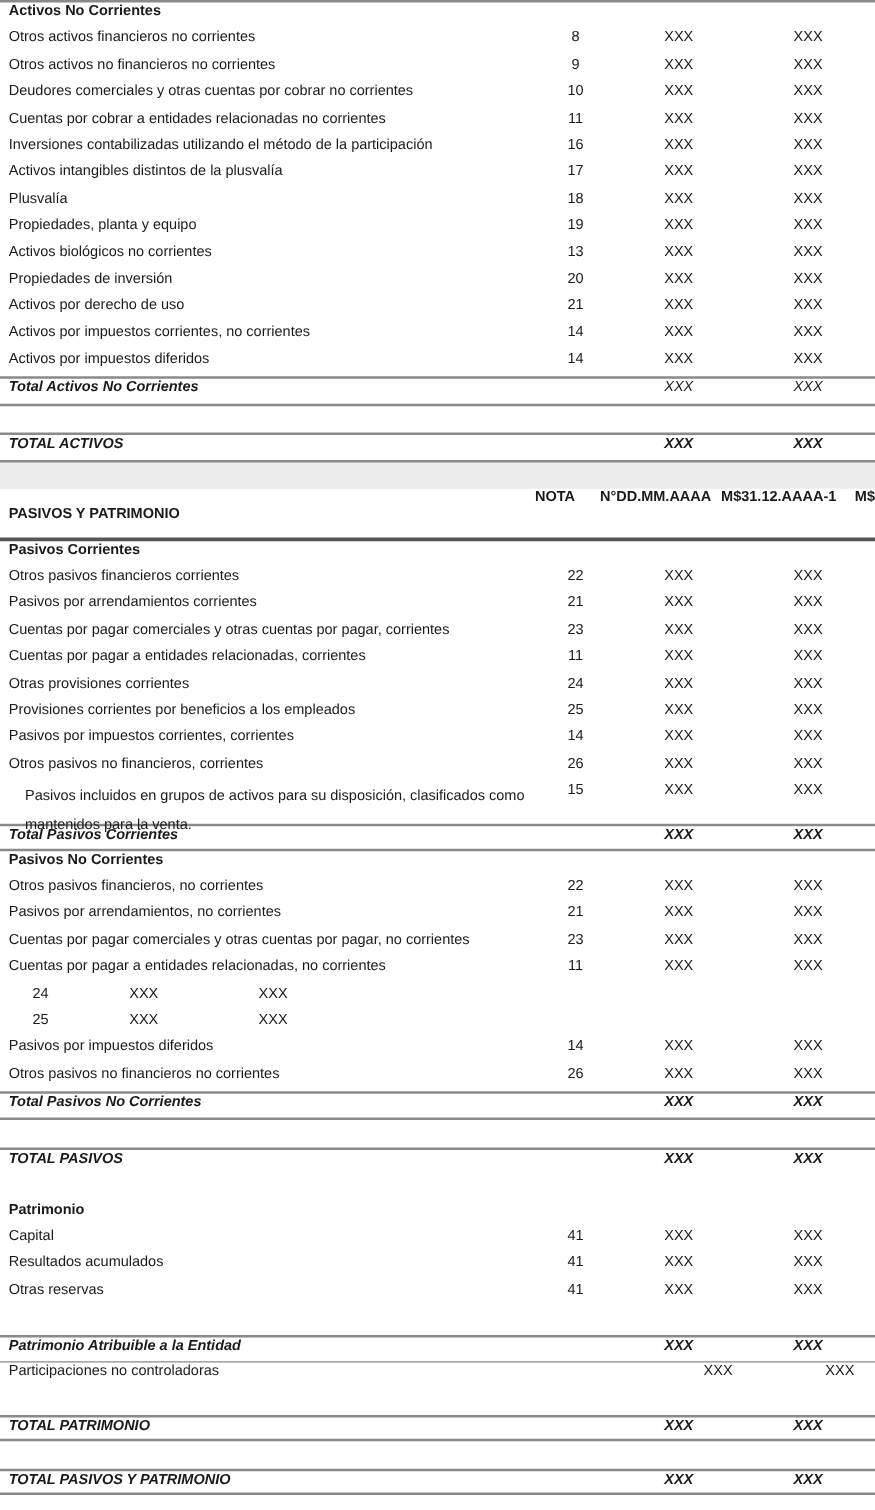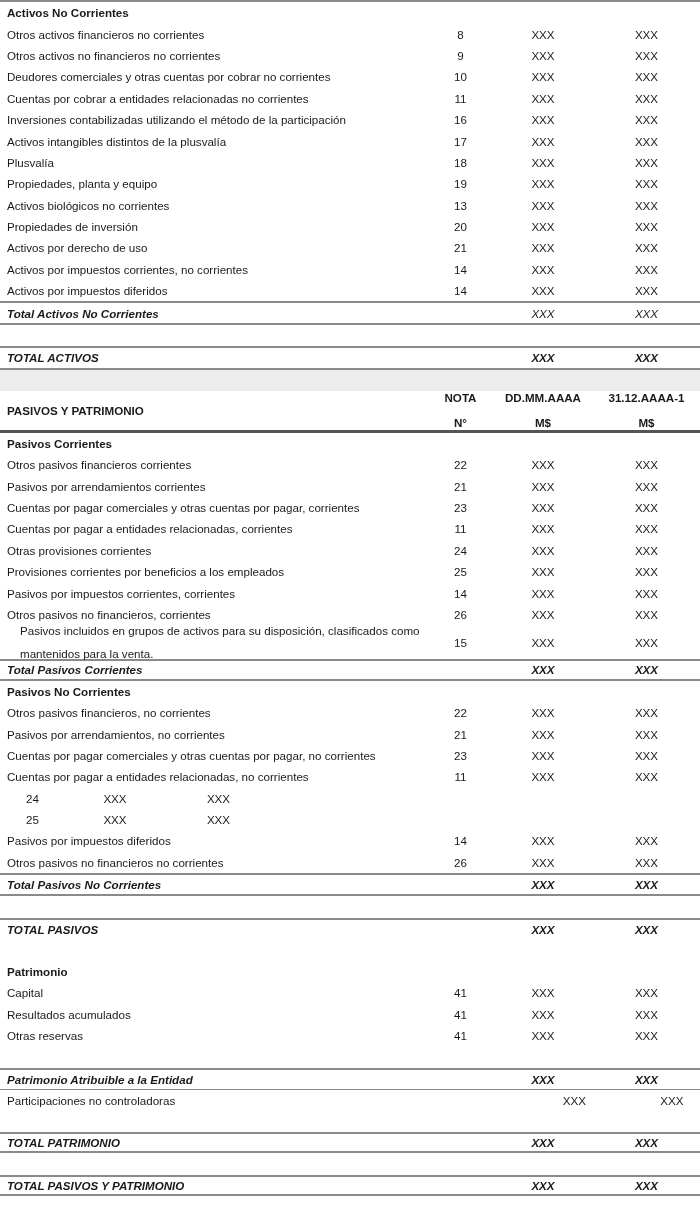--- a/index.html
+++ b/index.html
@@ -3,35 +3,35 @@
 <meta charset="utf-8">
 <style>
   html, body { margin: 0; padding: 0; background: #ffffff; }
   body {
     width: 700px; height: 1208px; overflow: hidden;
     font-family: "Liberation Sans", sans-serif;
     font-size: 11.6px; color: #1a1a1a;
   }
   #sheet { position: relative; width: 700px; border-top: 2px solid #8a8a8a; }
   .row {
-    display: flex; align-items: center; width: 700px; box-sizing: border-box;
+    display: flex; align-items: flex-start; width: 700px; box-sizing: border-box;
     height: 21.4px;
   }
   .c-label { flex: 0 0 auto; width: 428px; padding-left: 7px; box-sizing: border-box; white-space: nowrap; overflow: hidden; }
   .c-note  { width: 65px; text-align: center; }
   .c-v1    { width: 100px; text-align: center; }
   .c-v2    { width: 107px; text-align: center; }
   .bold { font-weight: bold; }
   .bt  { border-top: 2px solid #8a8a8a; font-style: italic; }
   .bt1 { border-top: 1.5px solid #8a8a8a; gap: 43px; }
   .bb-heavy { border-bottom: 3px solid #555; }
   .spacer { height: 21.4px; }
   .gray-band { background: #ececec; height: 21px; }
   .hdr { height: 42px; align-items: center; }
-  .hdr .c-note, .hdr .c-v1, .hdr .c-v2 { display: flex; flex-direction: column; justify-content: space-between; height: 42px; padding: 2px 0; box-sizing: border-box; }
+  .hdr .c-note, .hdr .c-v1, .hdr .c-v2 { display: flex; flex-direction: row; justify-content: space-between; height: 42px; padding: 2px 0; box-sizing: border-box; }
   .two-line { height: 34px; }
   .two-line .c-label { white-space: normal; line-height: 23px; padding-right: 4px; padding-left: 20px; }
   .bbot { border-bottom: 2px solid #8a8a8a; }
 </style>
 </head>
 <body>
 
 <div id="sheet">
 
   <div class="row">

